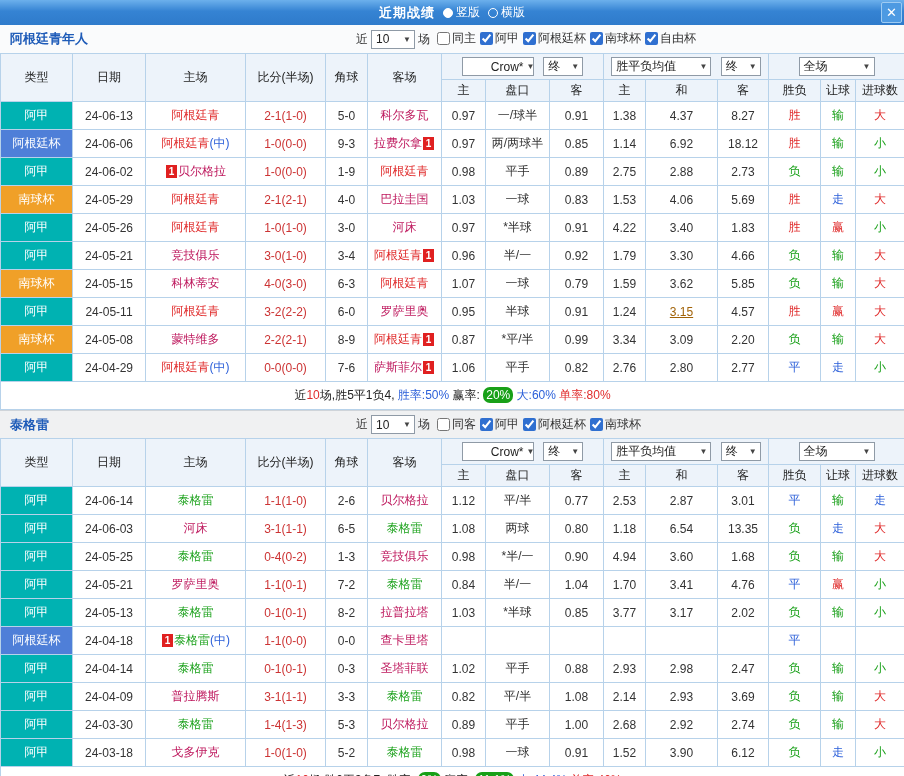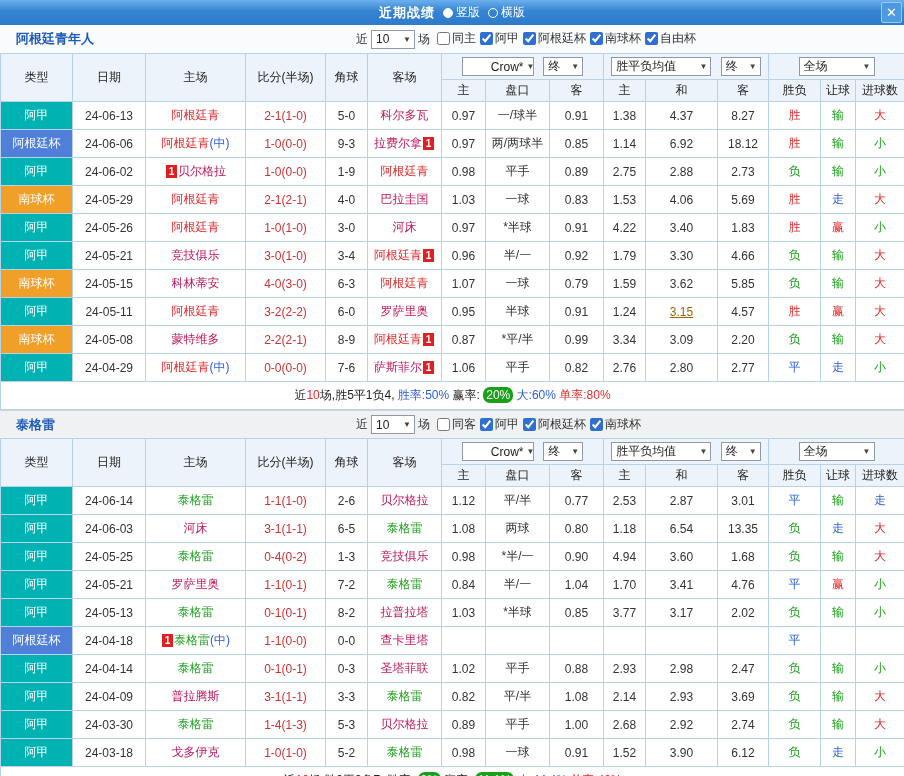--- a/index.html
+++ b/index.html
@@ -9,21 +9,21 @@
   
   .titlebar{height:25px;background:linear-gradient(180deg,#6cb0ec,#3583d3 45%,#2e7bcb);position:relative;display:flex;align-items:center;justify-content:center;color:#fff;}
   .tcenter{display:flex;align-items:center;gap:8px;}
   .title{font-weight:bold;font-size:13px;letter-spacing:1px;}
   .radio{display:inline-flex;align-items:center;gap:3px;cursor:pointer;font-size:12px;}
   .rdot{width:10px;height:10px;border:1px solid #fff;border-radius:50%;box-sizing:border-box;display:inline-block;}
   .rdot.filled{background:#fff;}
   .close-btn{position:absolute;top:2px;right:2px;width:21px;height:21px;background:#4d9ae2;border:1px solid #9ecbf2;border-radius:2px;color:#fff;font-size:13px;font-weight:bold;line-height:19px;text-align:center;cursor:pointer;box-sizing:border-box;}
 
   
-  .section-head{height:28px;position:relative;display:flex;align-items:center;padding:0 16px;background:#fafbfc;box-sizing:border-box;}
+  .section-head{height:28px;position:relative;display:flex;align-items:center;padding:0 10px;background:#fafbfc;box-sizing:border-box;}
   #sections .section:nth-child(2) .section-head{background:#f0f1f2;border-top:1px solid #cfd4d9;}
   .team-title{color:#1e5bb8;font-weight:bold;font-size:13px;}
   .filters{position:absolute;left:356px;display:flex;align-items:center;gap:3px;white-space:nowrap;}
   .cb{display:inline-flex;align-items:center;margin-left:4px;cursor:pointer;}
   .cb input{width:13px;height:13px;accent-color:#2f6fd0;margin:0 2px 0 0;}
 
   
   .select{display:inline-flex;align-items:center;justify-content:space-between;background:#fff;border:1px solid #8f9aa6;height:19px;padding:0 3px 0 4px;cursor:pointer;box-sizing:border-box;vertical-align:middle;font-size:12px;color:#222;}
   .arrow{font-size:8px;color:#444;margin-left:3px;}
   .w-count{width:44px;}

